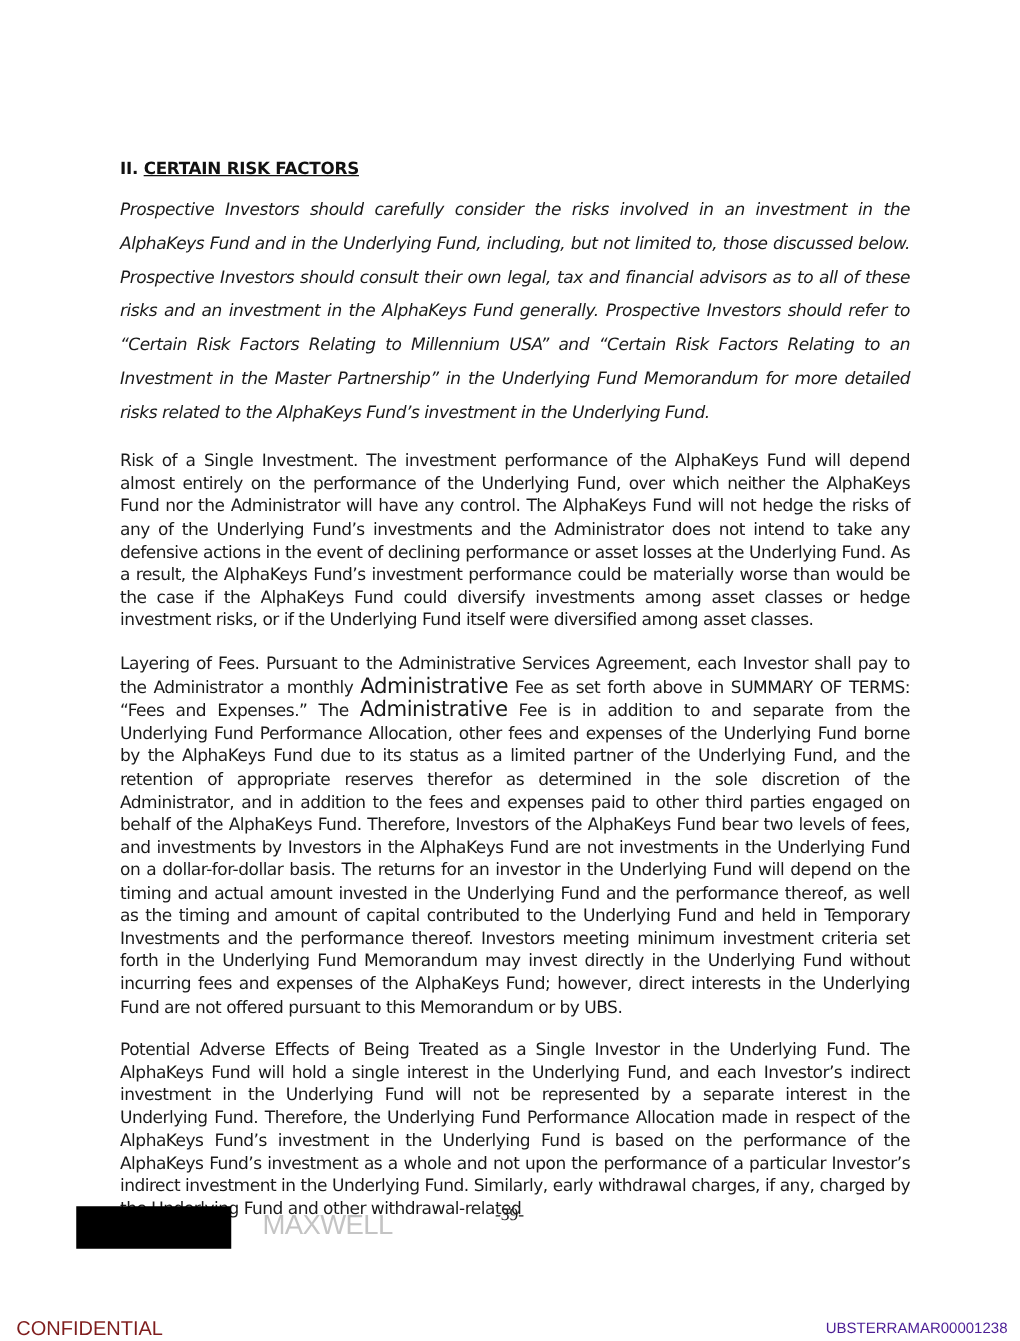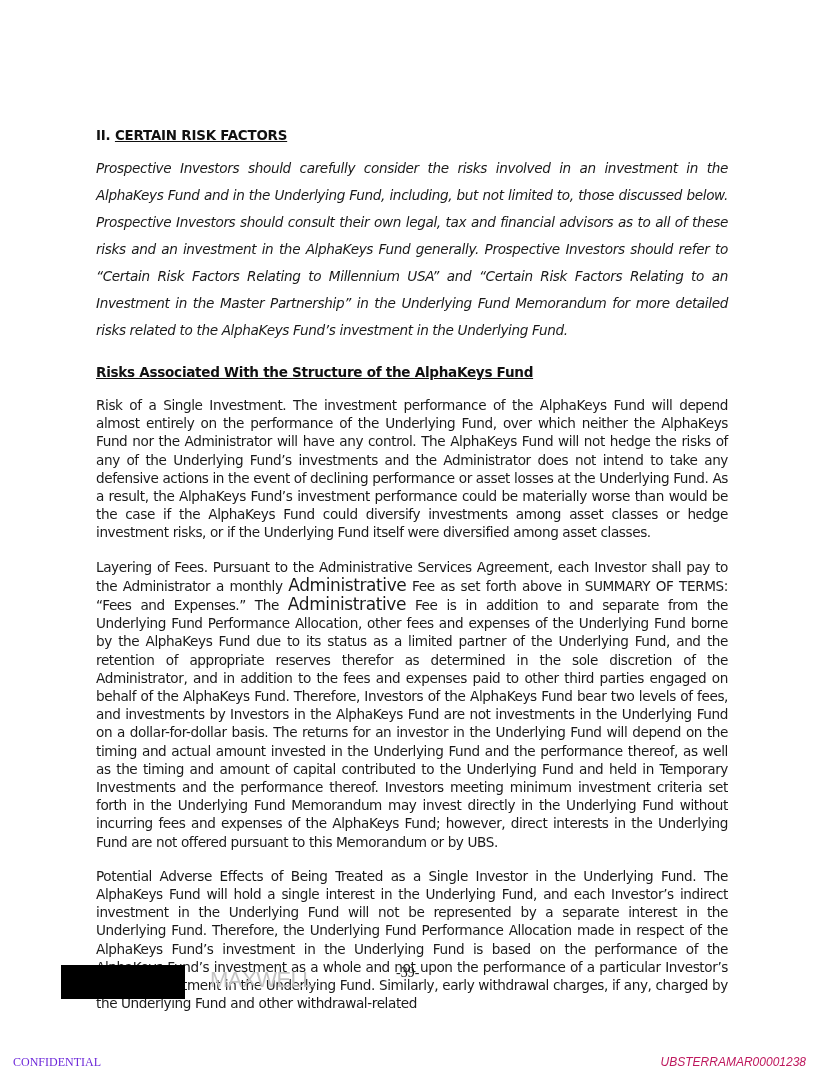--- a/index.html
+++ b/index.html
@@ -30,39 +30,38 @@
   .footer-bar { position: absolute; left: 61px; top: 965px; width: 124px; height: 34px; background: #000; }
   .maxwell {
     position: absolute; left: 186px; top: 967px; font-family: "Liberation Sans", sans-serif;
     font-size: 22px; color: #c4c4c4; letter-spacing: -0.5px; padding-left: 24px;
   }
   .page-num {
     position: absolute; left: 396px; top: 965px; font-family: "Liberation Serif", serif;
     font-size: 14px; color: #1a1a1a;
   }
   .conf {
-    position: absolute; left: 13px; top: 1055px; font-family: Liberation Serif, serif;
-    font-size: 12px; color: #6d28d9;
+    position: absolute; left: 13px; top: 1055px; font-family: Liberation Sans, sans-serif;
+    font-size: 16px; color: #7f1d1d;
   }
   .bates {
     position: absolute; right: 10px; top: 1055px; font-family: "Liberation Sans", sans-serif;
-    font-size: 12px; color: #be185d; font-style: italic;
+    font-size: 12px; color: #4c1d95;
   }
 </style>
 </head>
 <body>
 
 <div class="page">
   <h2 class="section-heading">
     <span>II.</span>
     <span class="u">CERTAIN RISK FACTORS</span>
   </h2>
   <p class="intro">Prospective Investors should carefully consider the risks involved in an investment in the AlphaKeys Fund and in the Underlying Fund, including, but not limited to, those discussed below.  Prospective Investors should consult their own legal, tax and financial advisors as to all of these risks and an investment in the AlphaKeys Fund generally.  Prospective Investors should refer to “Certain Risk Factors Relating to Millennium USA” and “Certain Risk Factors Relating to an Investment in the Master Partnership” in the Underlying Fund Memorandum for more detailed risks related to the AlphaKeys Fund’s investment in the Underlying Fund.</p>
 
-  <h3 class="sub-heading">Risks Associated With the Structure of the AlphaKeys Fund</h3>
 
   <p class="para">
     <span class="lead">Risk of a Single Investment</span><span>.</span><span>  The investment performance of the AlphaKeys Fund will depend almost entirely on the performance of the Underlying Fund, over which neither the AlphaKeys Fund nor the Administrator will have any control.  The AlphaKeys Fund will not hedge the risks of any of the Underlying Fund’s investments and the Administrator does not intend to take any defensive actions in the event of declining performance or asset losses at the Underlying Fund.  As a result, the AlphaKeys Fund’s investment performance could be materially worse than would be the case if the AlphaKeys Fund could diversify investments among asset classes or hedge investment risks, or if the Underlying Fund itself were diversified among asset classes.</span>
   </p>
 
   <p class="para">
     <span class="lead">Layering of Fees</span><span>.</span><span>  Pursuant to the Administrative Services Agreement, each Investor shall pay to the Administrator a monthly </span><span class="small">Administrative</span><span> Fee as set forth above in SUMMARY OF TERMS: “Fees and Expenses.”  The </span><span class="small">Administrative</span><span> Fee is in addition to and separate from the Underlying Fund Performance Allocation, other fees and expenses of the Underlying Fund borne by the AlphaKeys Fund due to its status as a limited partner of the Underlying Fund, and the retention of appropriate reserves therefor as determined in the sole discretion of the Administrator, and in addition to the fees and expenses paid to other third parties engaged on behalf of the AlphaKeys Fund.  Therefore, Investors of the AlphaKeys Fund bear two levels of fees, and investments by Investors in the AlphaKeys Fund are not investments in the Underlying Fund on a dollar-for-dollar basis.  The returns for an investor in the Underlying Fund will depend on the timing and actual amount invested in the Underlying Fund and the performance thereof, as well as the timing and amount of capital contributed to the Underlying Fund and held in Temporary Investments and the performance thereof.  Investors meeting minimum investment criteria set forth in the Underlying Fund Memorandum may invest directly in the Underlying Fund without incurring fees and expenses of the AlphaKeys Fund; however, direct interests in the Underlying Fund are not offered pursuant to this Memorandum or by UBS.</span>
   </p>
 
   <p class="para">

